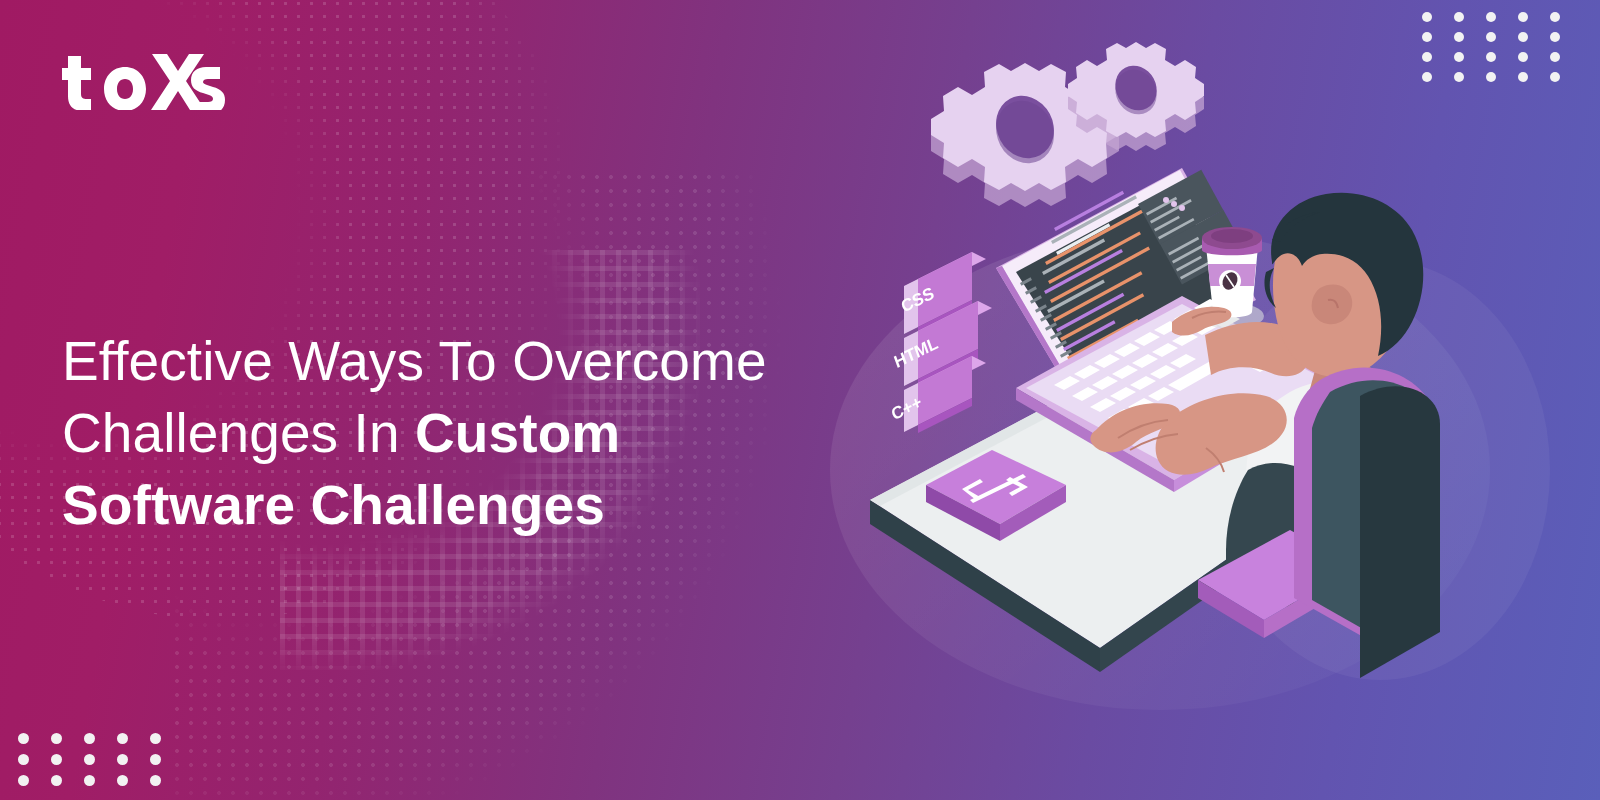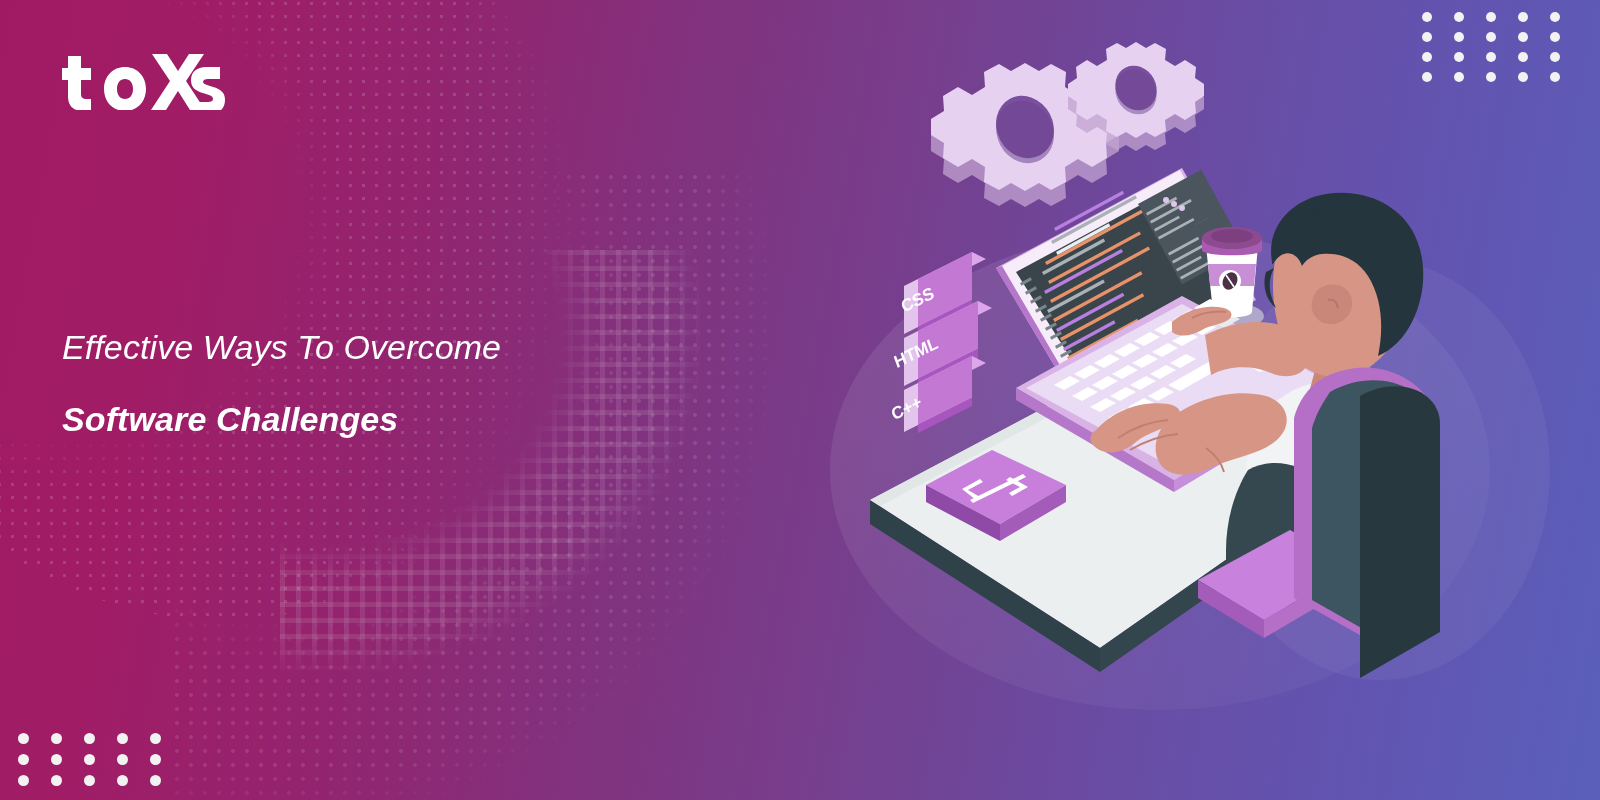--- a/index.html
+++ b/index.html
@@ -63,24 +63,23 @@
     font-weight:bold;
     letter-spacing:-1px;
     -webkit-user-select:none;user-select:none;
   }
   .logo svg{display:block;}
 
   
   .headline{
     position:absolute;left:62px;top:288px;width:780px;
     color:#ffffff;
-    font-size:34px;
+    font-size:55px;
     line-height:72px;
     letter-spacing:.1px;
-    font-style:italic;
   }
   .headline .ln{display:block;white-space:nowrap;}
   .hl-light{font-weight:300;}
   .hl-bold{font-weight:bold;}
 
   
   .dotgrid{position:absolute;display:grid;}
   .dotgrid span{
     display:block;border-radius:50%;background:#f2f2f2;
   }
@@ -165,20 +164,21 @@
         <path d="M90 6 h15 l11 17 l11 -17 h15 l-18 27 l19 29 h-15 l-12 -19 l-12 19 h-15 l19 -29 z"></path>
 
         <path d="M158 19 h-14 c-9 0 -15 5 -15 13 c0 7 4 11 12 13 l6 2 c3 1 4 2 4 4 c0 2 -2 3 -5 3 h-16 v12 h17 c10 0 16 -5 16 -14 c0 -7 -4 -11 -12 -13 l-6 -2 c-3 -1 -4 -2 -4 -3 c0 -2 2 -3 5 -3 h12 z"></path>
       </g>
     </svg>
 
   </div>
 
   <h1 class="headline">
     <span class="ln hl-light">Effective Ways To Overcome</span>
+    <span class="ln"><span class="hl-light">Challenges In </span><span class="hl-bold">Custom</span></span>
     <span class="ln hl-bold">Software Challenges</span>
   </h1>
 
   <div class="illu">
     <svg width="780" height="800" viewBox="0 0 780 800" aria-hidden="true">
 
       <defs>
         <linearGradient id="glow" x1="0" y1="0" x2="1" y2="1">
           <stop offset="0%" stop-color="#ffffff" stop-opacity=".10"></stop>
           <stop offset="100%" stop-color="#ffffff" stop-opacity=".02"></stop>

